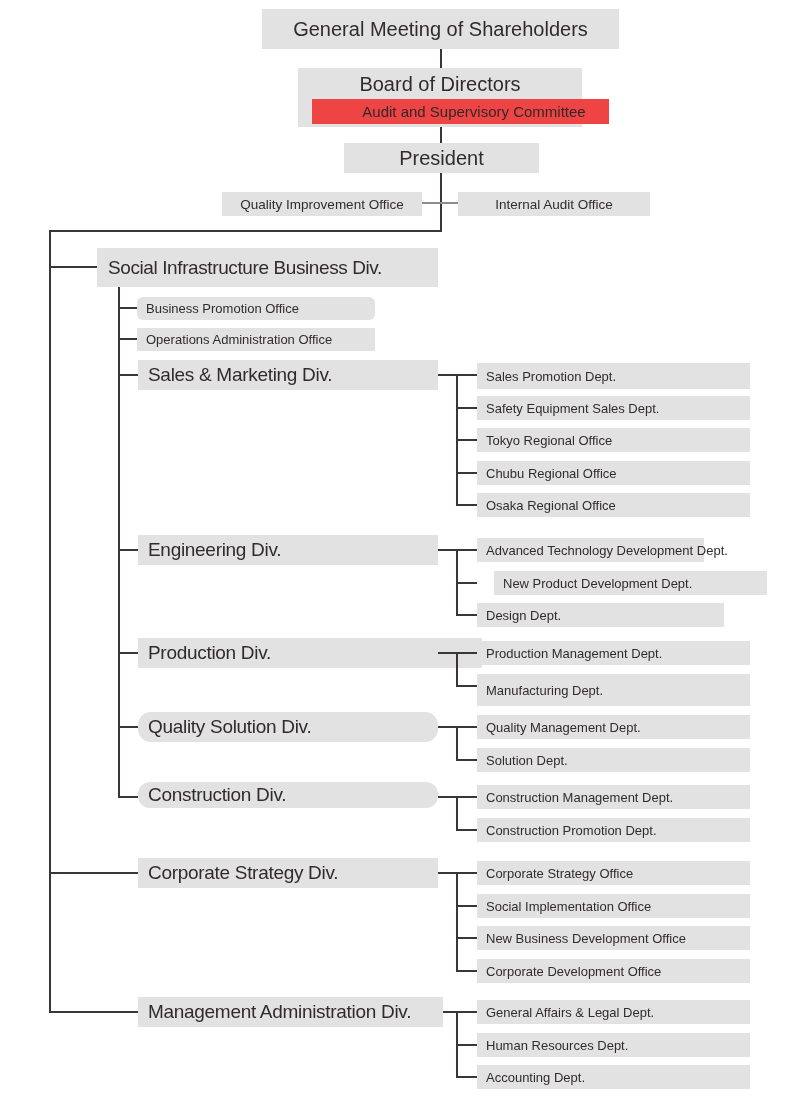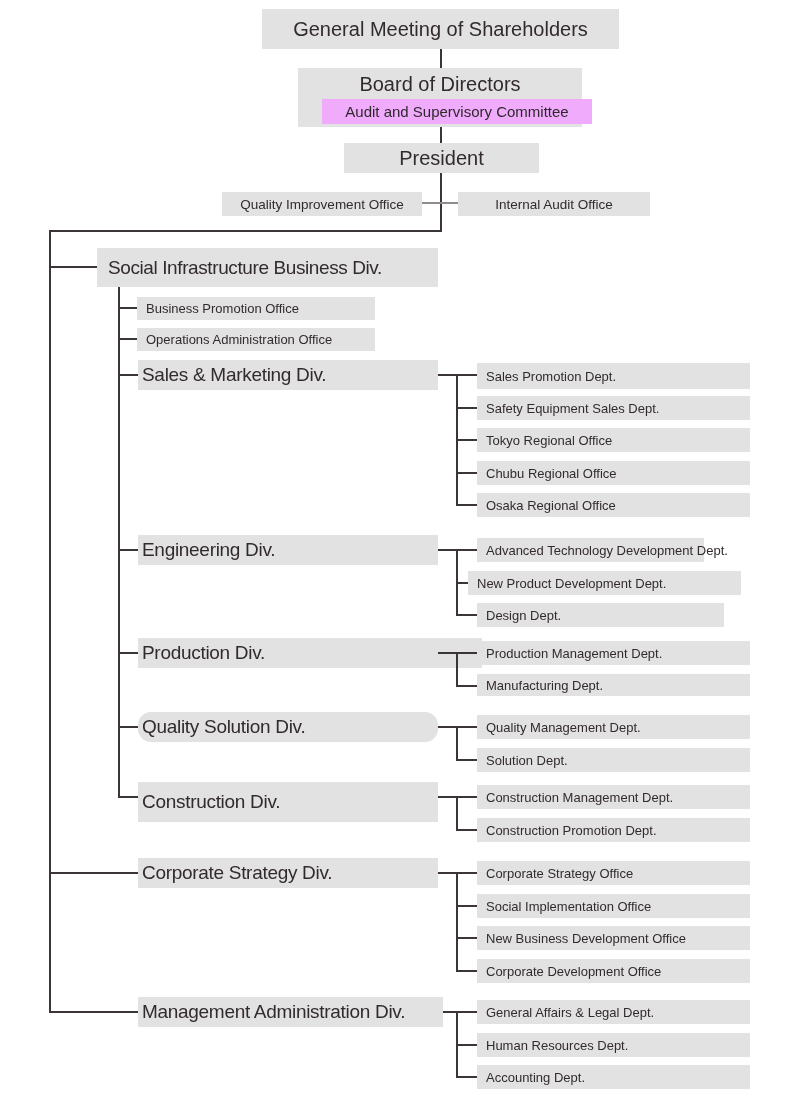--- a/index.html
+++ b/index.html
@@ -19,35 +19,36 @@
     background: #e3e2e2;
     display: flex;
     align-items: center;
     white-space: nowrap;
     box-sizing: border-box;
     color: #322b2d;
   }
   .center { justify-content: center; }
   .big { font-size: 20px; }
   .sib { font-size: 19px; letter-spacing: -0.4px; padding-left: 11px; }
-  .divlabel { font-size: 19px; letter-spacing: -0.3px; padding-left: 4px; }
+  .divlabel { font-size: 19px; letter-spacing: -0.3px; padding-left: 10px; }
   .sm { font-size: 13px; padding-left: 9px; }
   .smc { font-size: 13.5px; justify-content: center; }
   .badge {
     position: absolute;
-    left: 24px;
+    left: 14px;
     top: 31px;
     width: 270px;
     height: 25px;
-    background: #f0abfc;
+    background: #ef4444;
     display: flex;
     align-items: center;
     justify-content: center;
     font-size: 15px;
     color: #2f282a;
+    padding-left: 27px;
   }
   .board-label {
     position: absolute;
     left: 0; top: 2px; width: 100%; height: 28px;
     display: flex; align-items: center; justify-content: center;
     font-size: 20px;
   }
   .hl, .vl { position: absolute; background: #3b3537; }
   .grayline { background: #8f8c8c; }
 </style>
@@ -79,21 +80,21 @@
 
   <div class="hl" style="left:49px; top:230px; width:393px; height:2px;"></div>
   <div class="vl" style="left:49px; top:230px; width:2px; height:783px;"></div>
 
   <div class="hl" style="left:51px; top:266px; width:46px; height:2px;"></div>
   <div class="box sib" style="left:97px; top:248px; width:341px; height:39px;">Social Infrastructure Business Div.</div>
 
   <div class="vl" style="left:118px; top:287px; width:2px; height:511px;"></div>
 
   <div class="hl" style="left:120px; top:307px; width:17px; height:2px;"></div>
-  <div class="box sm" style="left:137px; top:297px; width:238px; height:23px;">Business Promotion Office</div>
+  <div class="box sm" style="left:137px; top:297px; width:238px; height:23px;border-radius:6px;">Business Promotion Office</div>
 
   <div class="hl" style="left:120px; top:338px; width:17px; height:2px;"></div>
   <div class="box sm" style="left:137px; top:328px; width:238px; height:23px;">Operations Administration Office</div>
 
   <div class="hl" style="left:120px; top:374px; width:18px; height:2px;"></div>
   <div class="box divlabel" style="left:138px; top:360px; width:300px; height:30px;">Sales &amp; Marketing Div.</div>
   <div class="hl" style="left:438px; top:374px; width:39px; height:2px;"></div>
   <div class="vl" style="left:456px; top:374px; width:2px; height:132px;"></div>
   <div class="box sm" style="left:477px; top:363px; width:273px; height:26px;">Sales Promotion Dept.</div>
   <div class="hl" style="left:456px; top:407px; width:21px; height:2px;"></div>
@@ -104,42 +105,42 @@
   <div class="box sm" style="left:477px; top:461px; width:273px; height:24px;">Chubu Regional Office</div>
   <div class="hl" style="left:456px; top:504px; width:21px; height:2px;"></div>
   <div class="box sm" style="left:477px; top:493px; width:273px; height:24px;">Osaka Regional Office</div>
 
   <div class="hl" style="left:120px; top:549px; width:18px; height:2px;"></div>
   <div class="box divlabel" style="left:138px; top:535px; width:300px; height:30px;">Engineering Div.</div>
   <div class="hl" style="left:438px; top:549px; width:39px; height:2px;"></div>
   <div class="vl" style="left:456px; top:549px; width:2px; height:67px;"></div>
   <div class="box sm" style="left:477px; top:538px; width:227px; height:24px;">Advanced Technology Development Dept.</div>
   <div class="hl" style="left:456px; top:582px; width:21px; height:2px;"></div>
-  <div class="box sm" style="left:468px; top:571px; width:273px; height:24px;">New Product Development Dept.</div>
+  <div class="box sm" style="left:494px; top:571px; width:273px; height:24px;">New Product Development Dept.</div>
   <div class="hl" style="left:456px; top:614px; width:21px; height:2px;"></div>
   <div class="box sm" style="left:477px; top:603px; width:247px; height:24px;">Design Dept.</div>
 
   <div class="hl" style="left:120px; top:652px; width:18px; height:2px;"></div>
   <div class="box divlabel" style="left:138px; top:638px; width:344px; height:30px;">Production Div.</div>
   <div class="hl" style="left:438px; top:652px; width:39px; height:2px;"></div>
   <div class="vl" style="left:456px; top:652px; width:2px; height:35px;"></div>
   <div class="box sm" style="left:477px; top:641px; width:273px; height:24px;">Production Management Dept.</div>
   <div class="hl" style="left:456px; top:685px; width:21px; height:2px;"></div>
-  <div class="box sm" style="left:477px; top:674px; width:273px; height:22px;">Manufacturing Dept.</div>
+  <div class="box sm" style="left:477px; top:674px; width:273px; height:32px;">Manufacturing Dept.</div>
 
   <div class="hl" style="left:120px; top:726px; width:18px; height:2px;"></div>
   <div class="box divlabel" style="left:138px; top:712px; width:300px; height:30px;border-radius:13px;">Quality Solution Div.</div>
   <div class="hl" style="left:438px; top:726px; width:39px; height:2px;"></div>
   <div class="vl" style="left:456px; top:726px; width:2px; height:35px;"></div>
   <div class="box sm" style="left:477px; top:715px; width:273px; height:24px;">Quality Management Dept.</div>
   <div class="hl" style="left:456px; top:759px; width:21px; height:2px;"></div>
   <div class="box sm" style="left:477px; top:748px; width:273px; height:24px;">Solution Dept.</div>
 
   <div class="hl" style="left:120px; top:796px; width:18px; height:2px;"></div>
-  <div class="box divlabel" style="left:138px; top:782px; width:300px; height:40px;">Construction Div.</div>
+  <div class="box divlabel" style="left:138px; top:782px; width:300px; height:26px;border-radius:12px;">Construction Div.</div>
   <div class="hl" style="left:438px; top:796px; width:39px; height:2px;"></div>
   <div class="vl" style="left:456px; top:796px; width:2px; height:35px;"></div>
   <div class="box sm" style="left:477px; top:785px; width:273px; height:24px;">Construction Management Dept.</div>
   <div class="hl" style="left:456px; top:829px; width:21px; height:2px;"></div>
   <div class="box sm" style="left:477px; top:818px; width:273px; height:24px;">Construction Promotion Dept.</div>
 
   <div class="hl" style="left:51px; top:872px; width:87px; height:2px;"></div>
   <div class="box divlabel" style="left:138px; top:858px; width:300px; height:30px;">Corporate Strategy Div.</div>
   <div class="hl" style="left:438px; top:872px; width:39px; height:2px;"></div>
   <div class="vl" style="left:456px; top:872px; width:2px; height:100px;"></div>

